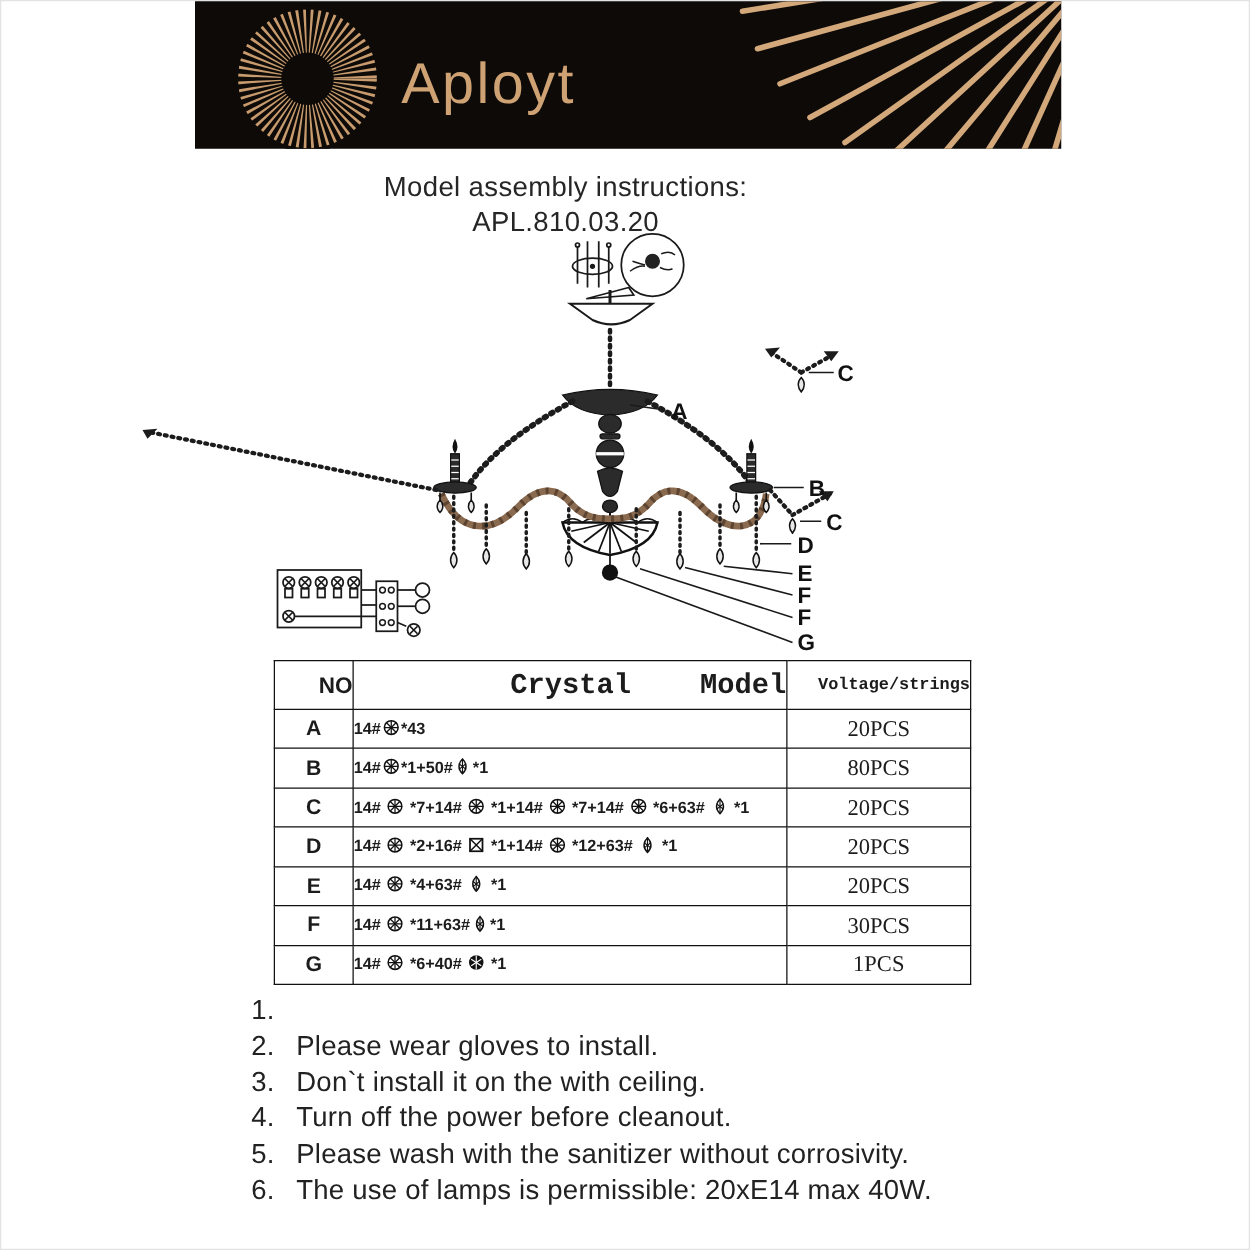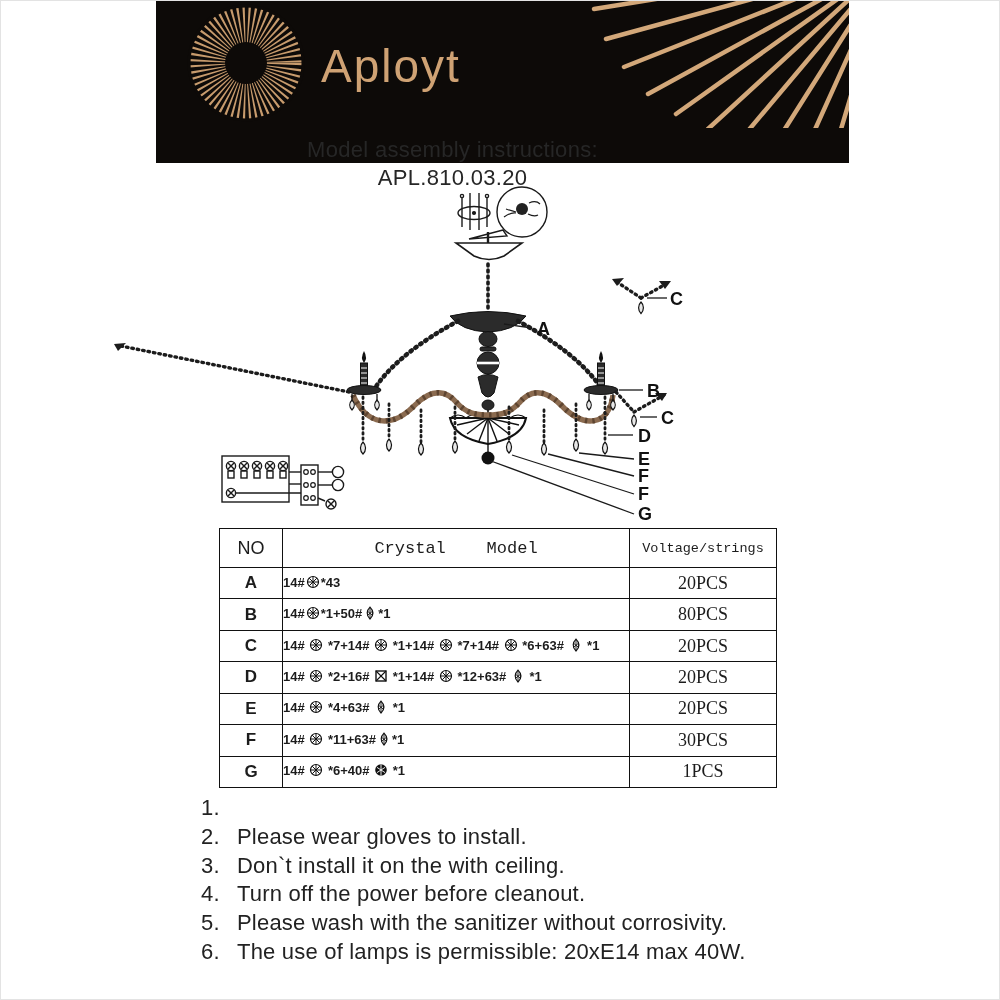--- a/index.html
+++ b/index.html
@@ -3,21 +3,21 @@
 <meta charset="utf-8">
 <style>
   html,body{margin:0;padding:0;}
   body{
     width:1000px;height:1000px;position:relative;background:#ffffff;
     font-family:"Liberation Sans",sans-serif;color:#1c1c1c;overflow:hidden;
     border:1px solid #e3e3e3;box-sizing:border-box;
   }
   
   .banner{
-    position:absolute;left:155px;top:0;width:693px;height:162px;
+    position:absolute;left:155px;top:0;width:693px;height:118px;
     background:#0d0a08;overflow:hidden;
   }
   .banner svg{position:absolute;left:0;top:0;}
   .brand-name{
     position:absolute;left:165px;top:38px;
     font-size:46px;font-weight:400;letter-spacing:2px;color:#cfa274;
     font-family:"Liberation Sans",sans-serif;
   }
   
   .heading{position:absolute;left:0;top:136px;width:903px;text-align:center;color:#262626;}
@@ -25,24 +25,24 @@
   .heading .line2{font-size:22px;letter-spacing:.3px;margin-top:2px;}
   
   .diagram{position:absolute;left:100px;top:185px;}
   .diagram text{font-family:"Liberation Sans",sans-serif;font-weight:600;fill:#111;}
   
   table.crystal{
     position:absolute;left:218px;top:527px;width:557px;height:260px;
     border-collapse:collapse;table-layout:fixed;
   }
   table.crystal td,table.crystal th{border:1.6px solid #111;padding:0;vertical-align:middle;}
-  table.crystal th{height:38px;font-weight:normal;}
+  table.crystal th{height:38px;font-weight:bold;text-align:right;}
   col.c-no{width:63px;} col.c-model{width:347px;} col.c-qty{width:147px;}
   .th-no{font-family:"Liberation Sans",sans-serif;font-weight:bold;font-size:18px;text-align:center;}
-  .th-model{font-family:"Liberation Mono",monospace;font-size:17px;text-align:center;white-space:pre;}
+  .th-model{font-family:"Liberation Mono",monospace;font-size:23px;text-align:center;white-space:pre;}
   .th-qty{font-family:"Liberation Mono",monospace;font-size:13.5px;text-align:center;}
   td.no-cell{font-family:"Liberation Sans",sans-serif;font-weight:bold;font-size:17px;text-align:center;}
   td.model-cell{font-family:"Liberation Sans",sans-serif;font-weight:600;font-size:13px;padding-left:10px;white-space:nowrap;margin-left:48px;}
   td.qty-cell{font-family:"Liberation Serif",serif;font-size:18px;text-align:center;}
   .cicon{display:inline-block;vertical-align:-2px;margin:0 1px;}
   
   .instructions{position:absolute;left:200px;top:794px;width:760px;}
   .instr-row{display:flex;align-items:flex-start;height:28.8px;font-size:22px;color:#222;letter-spacing:.2px;}
   .instr-num{width:36px;flex:none;}
   .instr-text{flex:1;white-space:nowrap;}

